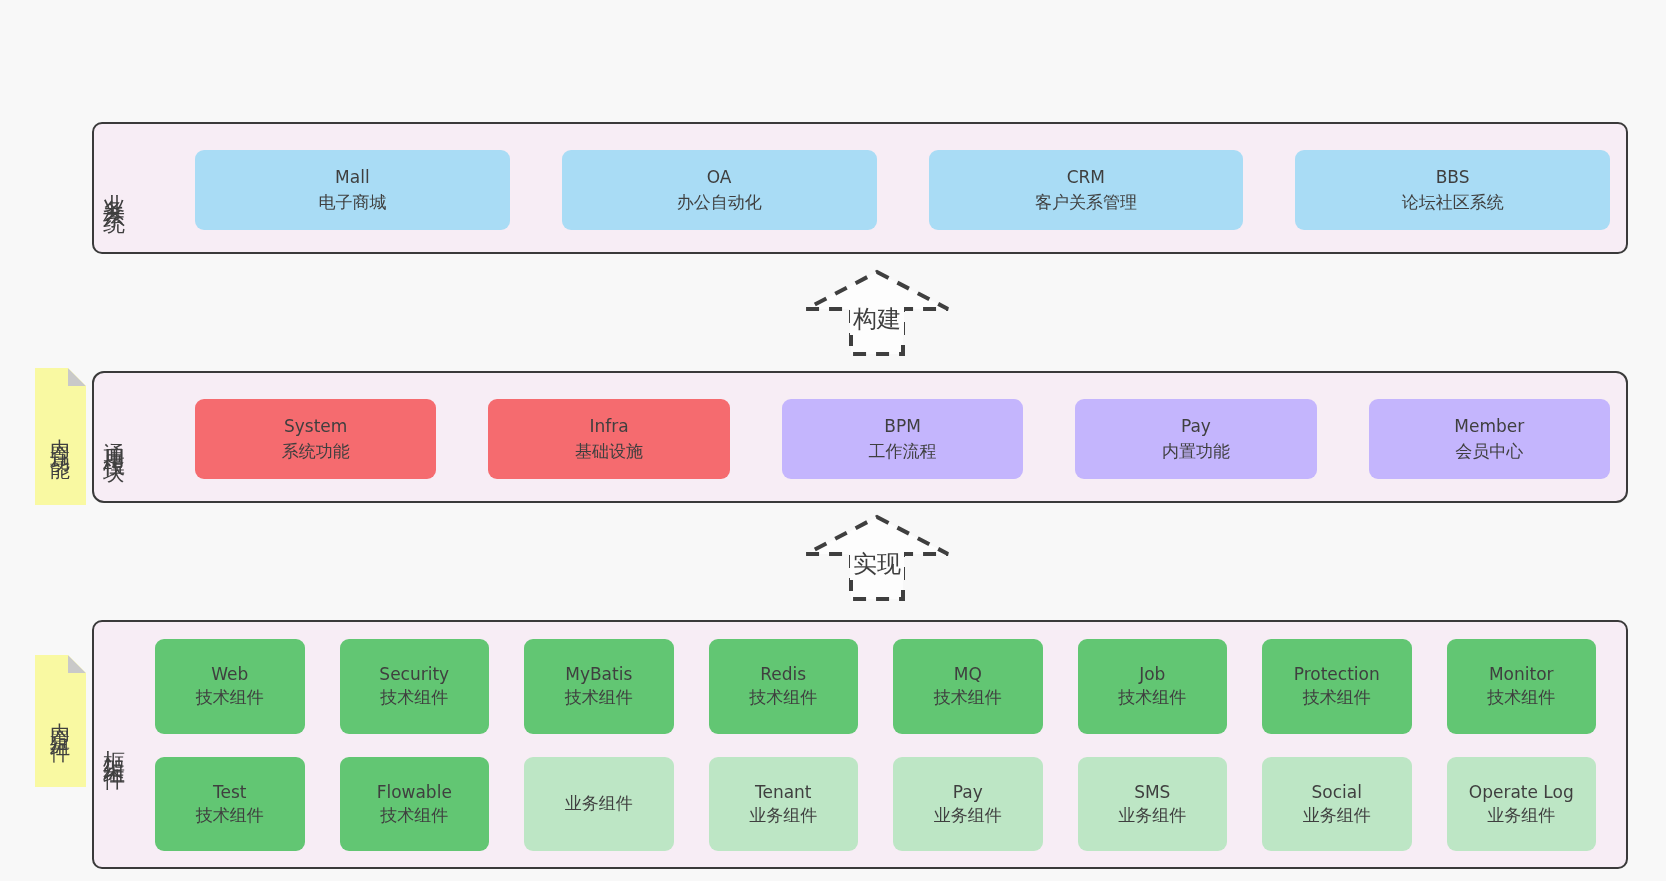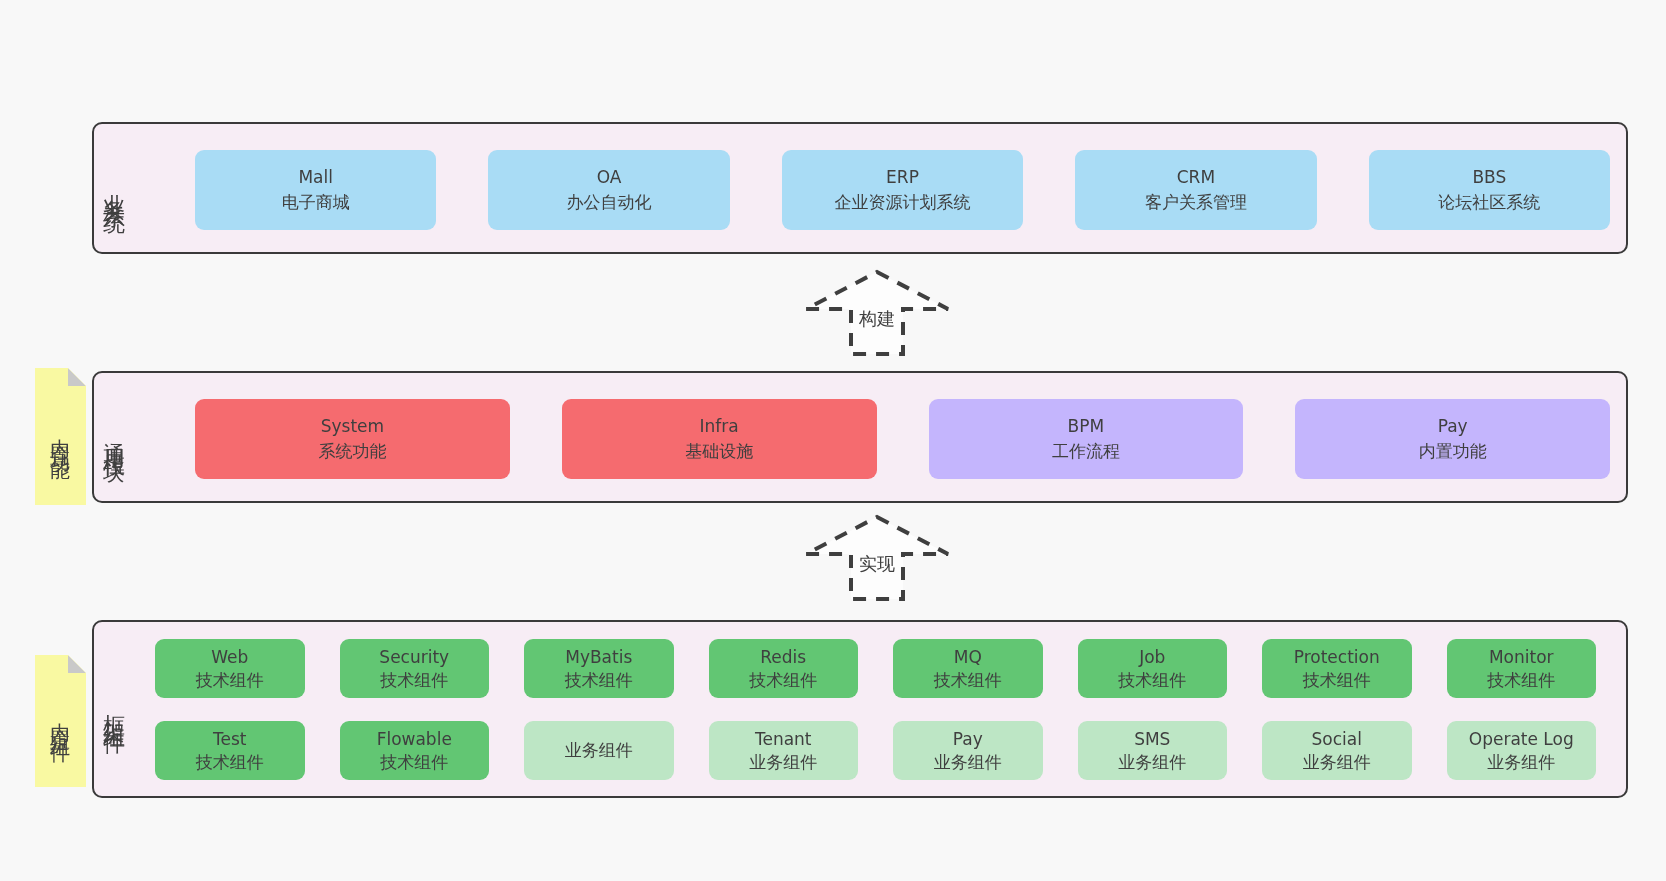--- a/index.html
+++ b/index.html
@@ -8,22 +8,22 @@
     background:#f8f8f8;
     font-family:"DejaVu Sans","Liberation Sans",sans-serif;
     color:#3f3f3f;
   }
   
   .layer{
     position:absolute;left:92px;width:1536px;box-sizing:border-box;
     background:#f7edf5;border:2px solid #3a3a3a;border-radius:10px;
   }
   .layer1{top:122px;height:132px;}
-  .layer2{top:371px;height:132px;}
-  .layer3{top:620px;height:178px;}
+  .layer2{top:371px;height:132px;border-radius:12px;}
+  .layer3{top:620px;height:249px;}
   .vlabel{
     position:absolute;left:9px;top:50%;transform:translateY(-50%);
     writing-mode:vertical-rl;text-orientation:upright;
     font-size:22px;letter-spacing:6px;line-height:1;white-space:nowrap;
   }
   
   .row6{
     position:absolute;left:61px;right:16px;top:26px;bottom:22px;
     display:flex;gap:52px;padding-left:40px;
   }
@@ -43,21 +43,21 @@
   .pink{background:#c4b5fd;}
   .green{background:#62c673;}
   .green-light{background:#bde6c5;}
   
   .arrow{position:absolute;left:802px;width:150px;height:90px;}
   .arrow1{top:268px;}
   .arrow2{top:513px;text-align:right;}
   .arrow svg{position:absolute;inset:0;}
   .arrow-label{
     position:absolute;left:50%;top:57%;transform:translate(-50%,-50%);
-    background:#fdfdfd;padding:0 3px;font-size:18px;white-space:nowrap;
+    background:#fdfdfd;padding:0 3px;font-size:24px;white-space:nowrap;
   }
   
   .note{
     position:absolute;left:35px;width:51px;background:#f9f9a2;
     clip-path:polygon(0 0,calc(100% - 18px) 0,100% 18px,100% 100%,0 100%);
     display:flex;align-items:center;justify-content:center;
   }
   .note::after{
     content:"";position:absolute;top:0;right:0;width:0;height:0;
     border-left:18px solid #c9c9c9;border-top:18px solid transparent;
@@ -75,24 +75,20 @@
 <section class="layer layer1">
   <div class="vlabel">业务系统</div>
   <div class="row6">
     <div class="box blue">
       <div>Mall</div>
       <div>电子商城</div>
     </div>
     <div class="box blue">
       <div>OA</div>
       <div>办公自动化</div>
-    </div>
-    <div class="box blue">
-      <div>ERP</div>
-      <div>企业资源计划系统</div>
     </div>
     <div class="box blue">
       <div>CRM</div>
       <div>客户关系管理</div>
     </div>
     <div class="box blue">
       <div>BBS</div>
       <div>论坛社区系统</div>
     </div>
   </div>
@@ -121,20 +117,24 @@
       <div>基础设施</div>
     </div>
     <div class="box pink">
       <div>BPM</div>
       <div>工作流程</div>
     </div>
     <div class="box pink">
       <div>Pay</div>
       <div>内置功能</div>
     </div>
+    <div class="box pink">
+      <div>Member</div>
+      <div>会员中心</div>
+    </div>
   </div>
 </section>
 
 <div class="arrow arrow2">
   <svg viewBox="0 0 150 90" width="150" height="90">
     <path d="M75 4 L146 41 L101 41 L101 86 L49 86 L49 41 L4 41 Z" fill="#fdfdfd" stroke="#3f3f3f" stroke-width="4" stroke-dasharray="13 10"></path>
   </svg>
   <span class="arrow-label">实现</span>
 </div>
 

